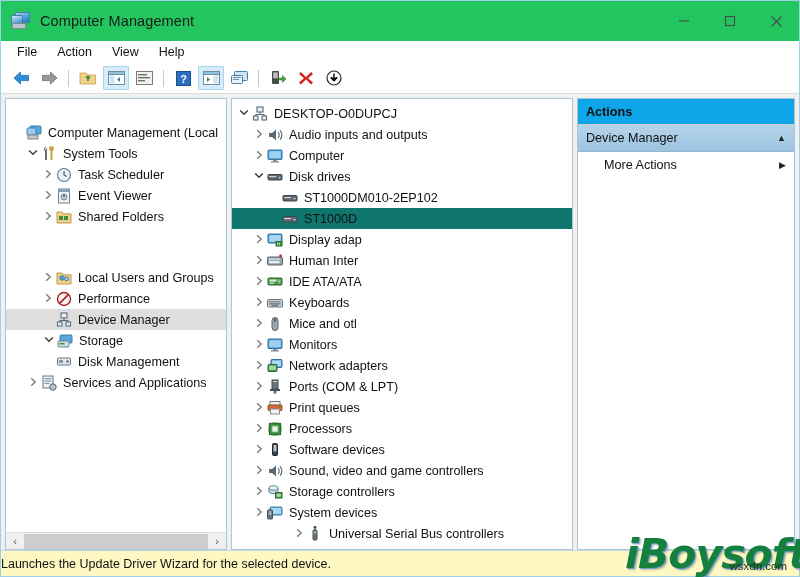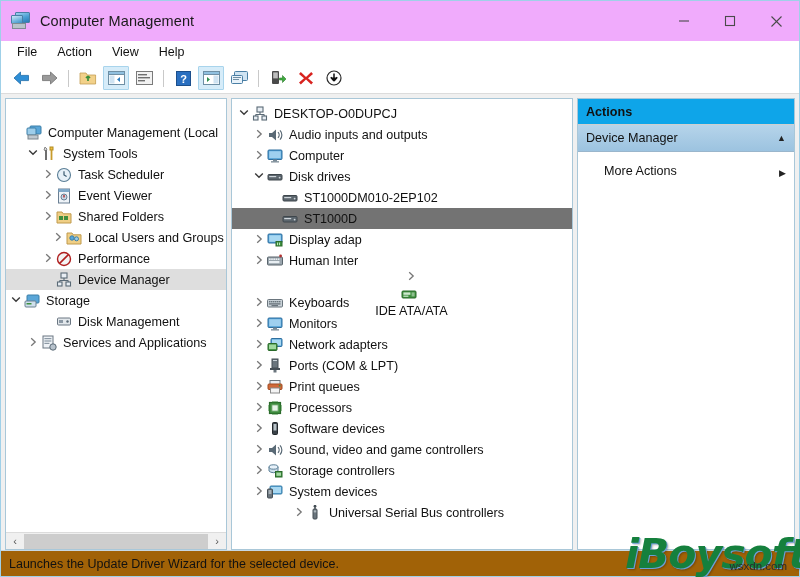--- a/index.html
+++ b/index.html
@@ -15,21 +15,21 @@
   .window{
     position:absolute;left:0;top:0;width:800px;height:577px;
     background:#f0f0f0;
     border:1px solid #9fd0e8;
     box-sizing:border-box;
     display:flex;flex-direction:column;
   }
 
   
   .titlebar{
-    height:40px;flex:0 0 40px;background:#f0abfc;
+    height:40px;flex:0 0 40px;background:#22c55e;
     display:flex;align-items:center;
     position:relative;
   }
   .title-icon{
     width:20px;height:18px;margin-left:10px;margin-right:9px;
     position:relative;flex:0 0 20px;
   }
   .ti-mon{
     position:absolute;left:4px;top:0px;width:15px;height:11px;
     background:linear-gradient(160deg,#9fd2ef 0%,#4a9fd4 55%,#2b7ab5 100%);
@@ -89,21 +89,21 @@
   .pane-left{width:222px;flex:0 0 222px;display:flex;flex-direction:column;}
   .pane-mid{flex:1 1 auto;margin-left:4px;min-width:0;}
   .pane-right{width:218px;flex:0 0 218px;margin-left:4px;}
 
   .tree{padding:4px 0 0 0;font-size:12.6px;color:#111;}
   .trow{
     display:flex;align-items:center;height:21px;white-space:nowrap;
     padding-left:4px;
   }
   .trow.sel{background:#dedede;}
-  .trow.sel2{background:#737373;}
+  .trow.sel2{background:#0f766e;}
   .chev{
     width:16px;flex:0 0 16px;text-align:center;color:#767676;font-size:11px;
     line-height:1;
   }
   .chev.open{color:#3a3a3a;}
   .ico{width:17px;flex:0 0 17px;height:16px;position:relative;margin-right:5px;}
   .lbl{flex:0 0 auto;}
 
   
   .hscroll{
@@ -120,30 +120,30 @@
     display:flex;align-items:center;padding-left:8px;
     font-weight:bold;font-size:12.6px;color:#111;
   }
   .act-sel{
     height:26px;background:linear-gradient(180deg,#b6d4ea 0%,#9cc3e0 100%);
     border-bottom:1px solid #9ab6cc;
     display:flex;align-items:center;padding:0 8px;font-size:12.6px;color:#111;
   }
   .act-sel .sp{flex:1 1 auto;}
   .act-row{
-    height:26px;display:flex;align-items:flex-end;padding:0 8px 0 26px;
+    height:26px;display:flex;align-items:center;padding:0 8px 0 26px;
     font-size:12.6px;color:#111;
   }
   .act-row .sp{flex:1 1 auto;}
   .caret{font-size:9px;color:#222;}
 
   
   .statusbar{
-    height:25px;flex:0 0 25px;background:#a16207;border-top:1px solid #c8d8e2;
-    display:flex;align-items:center;padding-left:8px;
+    height:25px;flex:0 0 25px;background:#fef9c3;border-top:1px solid #c8d8e2;
+    display:flex;align-items:center;
     font-size:12.5px;color:#111;position:relative;
   }
 
   
   .wm{
     position:absolute;right:8px;bottom:2px;width:172px;height:56px;
     z-index:60;pointer-events:none;
   }
   .wm-logo{
     position:absolute;left:6px;top:12px;
@@ -338,21 +338,21 @@
               </svg></span>
             <span class="ico">
               <svg width="16" height="16" viewBox="0 0 16 16" style="display:block">
                 <path d="M1 3 h5 l1.2 1.8 h7.8 v9.2 h-14 z" fill="#f0cf86" stroke="#c09a4c"></path>
                 <rect x="3" y="7" width="4" height="4" fill="#3f8f3f"></rect>
                 <rect x="8" y="7" width="4" height="4" fill="#3f8f3f"></rect>
               </svg>
             </span>
             <span class="lbl">Shared Folders</span>
           </div>
-          <div class="trow" style="padding-left: 44px;">
+          <div class="trow" style="padding-left: 34px; margin-top: 40px;">
             <span class="chev"><svg width="9" height="10" viewBox="0 0 9 10">
                 <path d="M2.2 1.2 L6.2 5 L2.2 8.8" fill="none" stroke="#767676" stroke-width="1.3"></path>
               </svg></span>
             <span class="ico">
               <svg width="16" height="16" viewBox="0 0 16 16" style="display:block">
                 <path d="M1 3 h5 l1.2 1.8 h7.8 v9.2 h-14 z" fill="#f0cf86" stroke="#c09a4c"></path>
                 <circle cx="6" cy="8" r="2.2" fill="#5aa6d8" stroke="#3a7fa8"></circle>
                 <circle cx="10.5" cy="8.8" r="2" fill="#9dcdea" stroke="#3a7fa8"></circle>
               </svg>
             </span>
@@ -375,21 +375,21 @@
             <span class="ico">
               <svg width="16" height="16" viewBox="0 0 16 16" style="display:block">
                 <rect x="5" y="1" width="6" height="5" fill="#e8eef4" stroke="#5a6a76" stroke-width="1.1"></rect>
                 <rect x="1.5" y="10" width="4.5" height="4" fill="#e8eef4" stroke="#5a6a76" stroke-width="1.1"></rect>
                 <rect x="10" y="10" width="4.5" height="4" fill="#e8eef4" stroke="#5a6a76" stroke-width="1.1"></rect>
                 <path d="M8 6 L8 8.5 M3.7 8.5 L12.2 8.5 M3.7 8.5 L3.7 10 M12.2 8.5 L12.2 10" stroke="#5a6a76" stroke-width="1.1" fill="none"></path>
               </svg>
             </span>
             <span class="lbl">Device Manager</span>
           </div>
-          <div class="trow" style="padding-left: 2px;">
+          <div class="trow" style="padding-left: 35px;">
             <span class="chev open"><svg width="10" height="9" viewBox="0 0 10 9">
                 <path d="M1.2 2.4 L5 6.2 L8.8 2.4" fill="none" stroke="#3a3a3a" stroke-width="1.4"></path>
               </svg></span>
             <span class="ico">
               <svg width="16" height="16" viewBox="0 0 16 16" style="display:block">
                 <rect x="3" y="2" width="12" height="8" fill="#5aa6d8" stroke="#3a7fa8" rx="1"></rect>
                 <rect x="1" y="8" width="11" height="6" fill="#cfe0ec" stroke="#6a8090" rx="1"></rect>
                 <rect x="2.5" y="10" width="5" height="1.5" fill="#3f8f3f"></rect>
               </svg>
             </span>
@@ -533,21 +533,21 @@
                 <rect x="4.2" y="5.4" width="1.6" height="1.6" fill="#e8eef2"></rect>
                 <rect x="6.4" y="5.4" width="1.6" height="1.6" fill="#e8eef2"></rect>
                 <rect x="8.6" y="5.4" width="1.6" height="1.6" fill="#e8eef2"></rect>
                 <rect x="10.8" y="5.4" width="1.6" height="1.6" fill="#e8eef2"></rect>
                 <rect x="2" y="8" width="10.4" height="2.2" fill="#e8eef2"></rect>
                 <circle cx="13.6" cy="3" r="1.4" fill="#b03030"></circle>
               </svg>
             </span>
             <span class="lbl">Human Inter</span>
           </div>
-          <div class="trow" style="padding-left: 19px; flex-direction: column;">
+          <div class="trow" style="padding-left: 19px;">
             <span class="chev"><svg width="9" height="10" viewBox="0 0 9 10">
                 <path d="M2.2 1.2 L6.2 5 L2.2 8.8" fill="none" stroke="#767676" stroke-width="1.3"></path>
               </svg></span>
             <span class="ico">
               <svg width="16" height="16" viewBox="0 0 16 16" style="display:block">
                 <rect x="1" y="4" width="14" height="7" fill="#3f8f3f" stroke="#2a6a2a" rx="1"></rect>
                 <rect x="2.4" y="5.4" width="7" height="2.4" fill="#cfe8cf"></rect>
                 <rect x="10.6" y="5.4" width="3" height="4" fill="#8fc08f"></rect>
                 <rect x="2.4" y="8.6" width="5" height="1.2" fill="#cfe8cf"></rect>
               </svg>
@@ -565,20 +565,33 @@
                 <rect x="4" y="6" width="1.5" height="1.4" fill="#6a757d"></rect>
                 <rect x="6" y="6" width="1.5" height="1.4" fill="#6a757d"></rect>
                 <rect x="8" y="6" width="1.5" height="1.4" fill="#6a757d"></rect>
                 <rect x="10" y="6" width="1.5" height="1.4" fill="#6a757d"></rect>
                 <rect x="12" y="6" width="1.5" height="1.4" fill="#6a757d"></rect>
                 <rect x="2" y="8.2" width="11.5" height="1.4" fill="#6a757d"></rect>
                 <rect x="4.5" y="10" width="6.5" height="1.2" fill="#6a757d"></rect>
               </svg>
             </span>
             <span class="lbl">Keyboards</span>
+          </div>
+          <div class="trow" style="padding-left: 19px;">
+            <span class="chev"><svg width="9" height="10" viewBox="0 0 9 10">
+                <path d="M2.2 1.2 L6.2 5 L2.2 8.8" fill="none" stroke="#767676" stroke-width="1.3"></path>
+              </svg></span>
+            <span class="ico">
+              <svg width="16" height="16" viewBox="0 0 16 16" style="display:block">
+                <rect x="5" y="1.5" width="6" height="13" rx="3" fill="#9aa5ad" stroke="#5a656d"></rect>
+                <line x1="8" y1="2" x2="8" y2="6" stroke="#5a656d" stroke-width="1"></line>
+                <rect x="7.2" y="3" width="1.6" height="2.6" fill="#4a545c"></rect>
+              </svg>
+            </span>
+            <span class="lbl">Mice and otl</span>
           </div>
           <div class="trow" style="padding-left: 19px;">
             <span class="chev"><svg width="9" height="10" viewBox="0 0 9 10">
                 <path d="M2.2 1.2 L6.2 5 L2.2 8.8" fill="none" stroke="#767676" stroke-width="1.3"></path>
               </svg></span>
             <span class="ico">
               <svg width="16" height="16" viewBox="0 0 16 16" style="display:block">
                 <rect x="1" y="2" width="14" height="9.5" fill="#4f9fd4" stroke="#2f6f9f" rx="1"></rect>
                 <rect x="2.2" y="3.2" width="11.6" height="7" fill="#9fd0ef"></rect>
                 <rect x="6" y="11.5" width="4" height="2" fill="#7a8a96"></rect>

